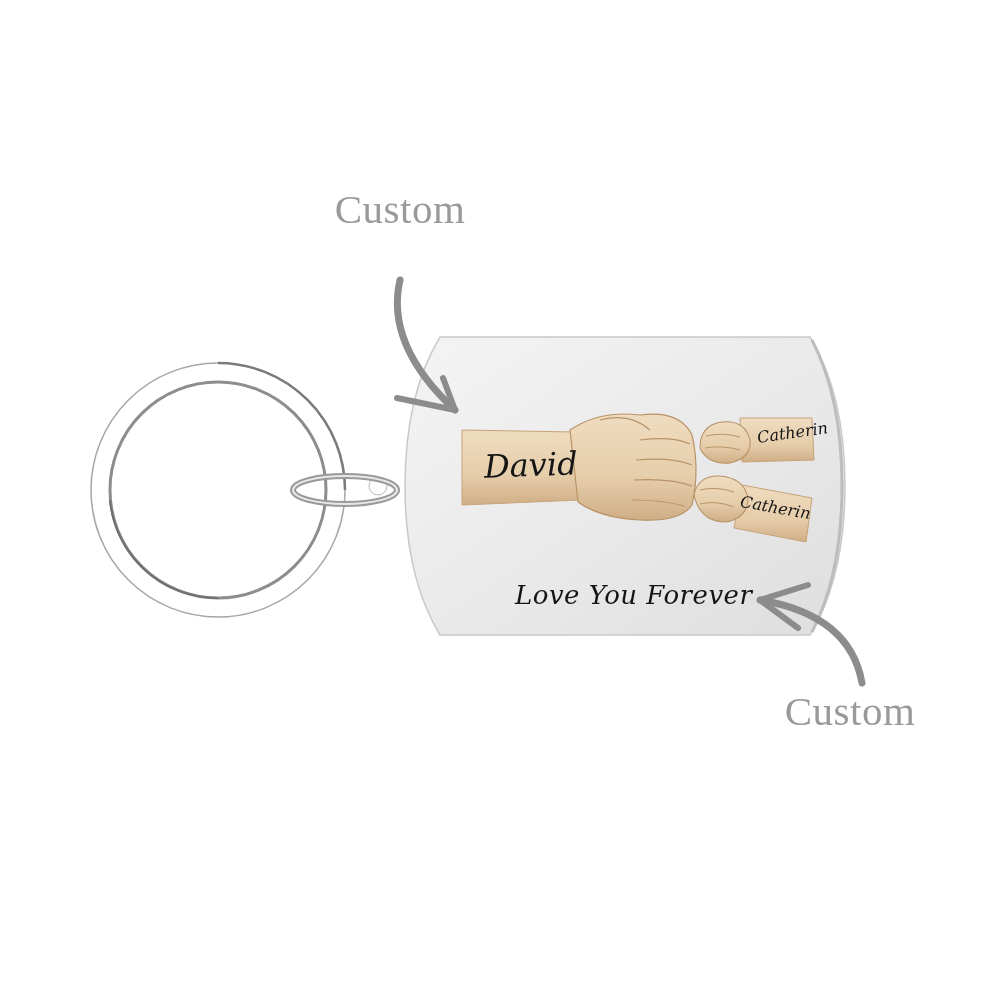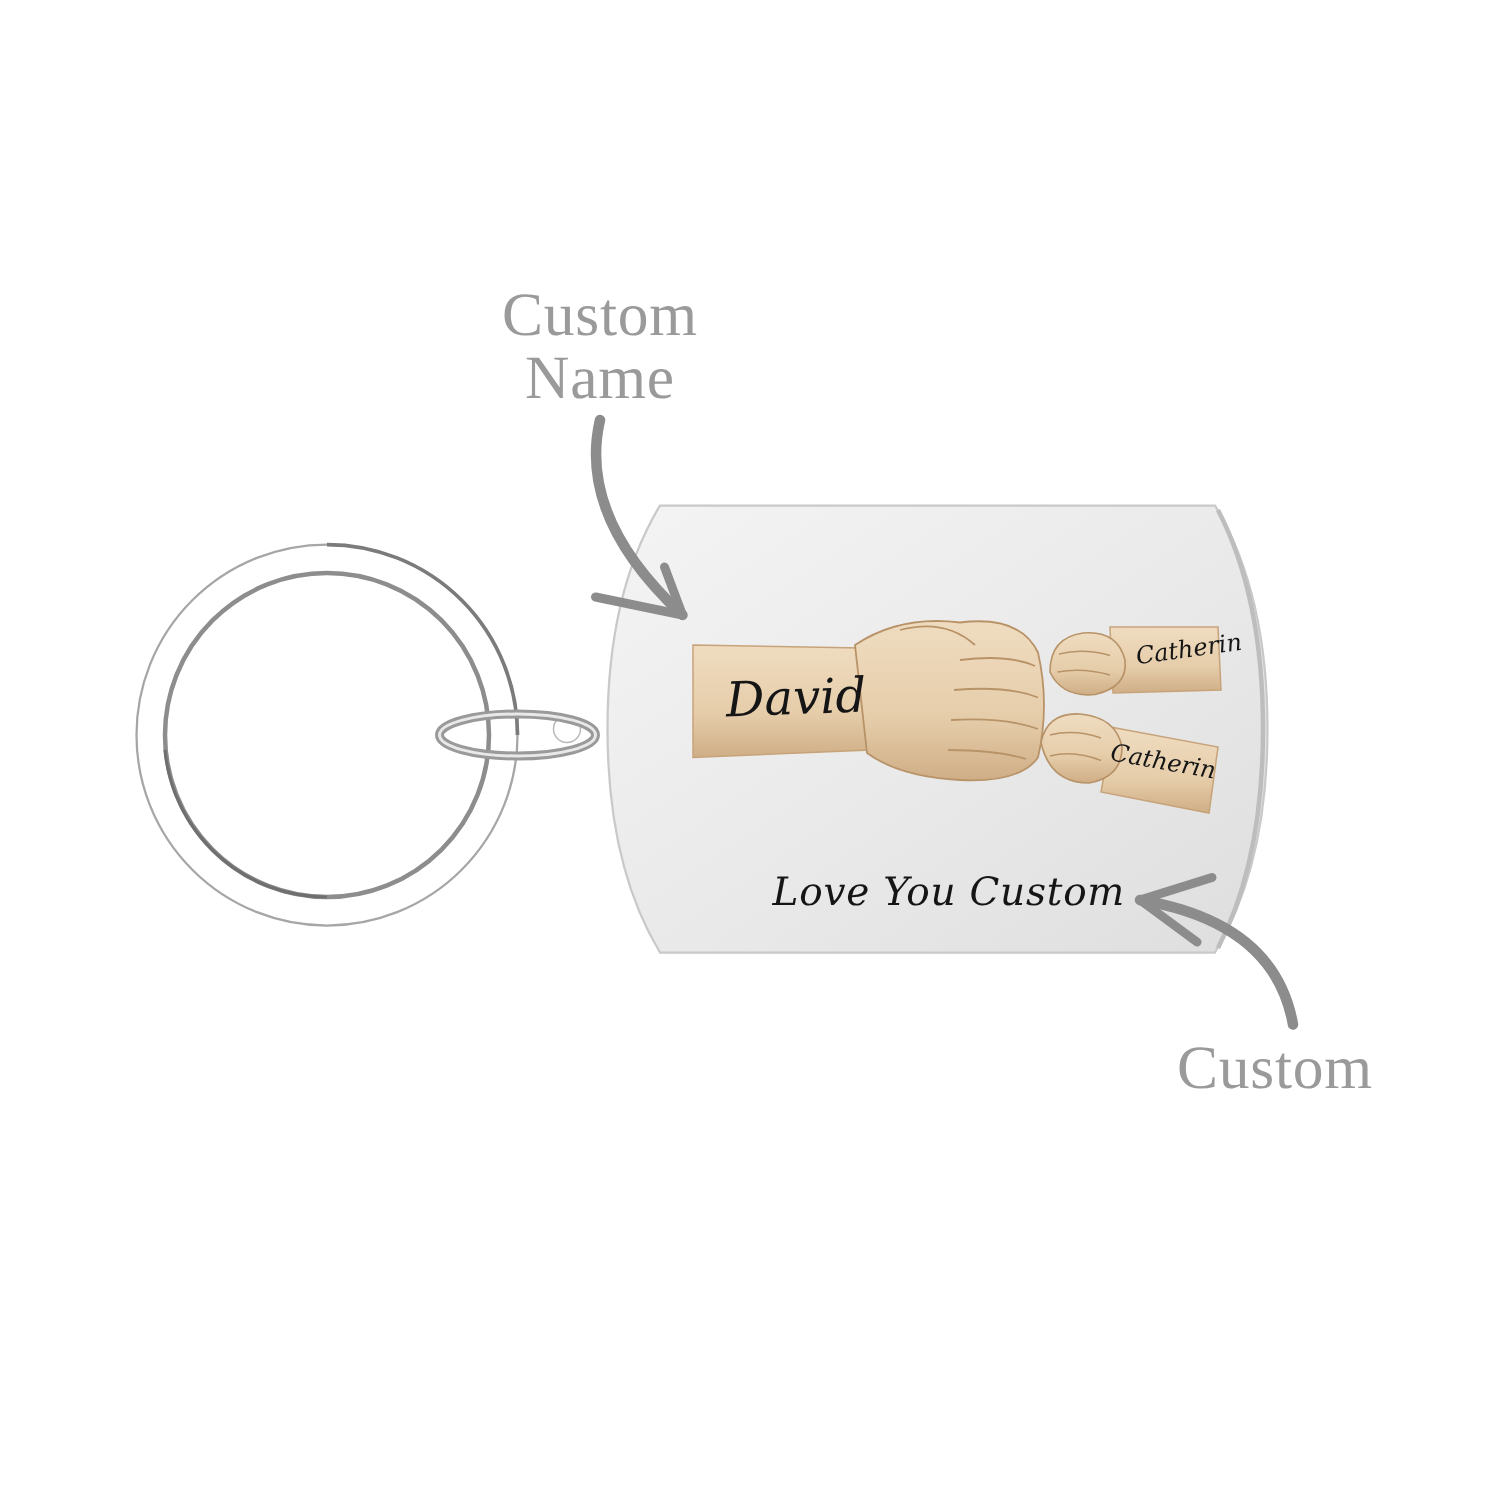--- a/index.html
+++ b/index.html
@@ -17,21 +17,20 @@
       font-family: "DejaVu Serif", "Liberation Serif", serif;
       font-style: italic; color: #151515;
     }
     svg { overflow: visible; }
   </style>
 </head>
 <body>
 
 <div class="abs label" style="left:300px; top:188px; width:200px;">
   <div>Custom</div>
-  <div>Name</div>
 </div>
 
 <div class="abs label" style="left:750px; top:690px; width:200px;">
   <div>Custom</div>
 </div>
 
 <svg class="abs" style="left:0; top:0;" width="1000" height="1000">
   <defs>
     <linearGradient id="ringGrad" x1="0" y1="0" x2="1" y2="1">
       <stop offset="0" stop-color="#d8d8d8"></stop>
@@ -85,21 +84,21 @@
   <path d="M 742 485 L 812 498 L 806 542 L 734 528 Z" fill="url(#skinGrad)" stroke="#c7a37a" stroke-width="1"></path>
   <path d="M 694 495 Q 698 475 720 476 Q 744 478 748 498 Q 748 518 726 522 Q 700 522 694 495 Z" fill="url(#skinGrad)" stroke="#b89368" stroke-width="1.1"></path>
   <path d="M 700 490 Q 716 486 734 492" fill="none" stroke="#b89368" stroke-width="1"></path>
   <path d="M 700 504 Q 716 500 734 507" fill="none" stroke="#b89368" stroke-width="1"></path>
 </svg>
 
 <div class="abs script" style="left:484px; top:446px; font-size:32px; transform: rotate(-2deg);">David</div>
 <div class="abs script" style="left:757px; top:423px; font-size:16px; transform: rotate(-8deg);">Catherin</div>
 <div class="abs script" style="left:740px; top:498px; font-size:16px; transform: rotate(10deg);">Catherin</div>
 
-<div class="abs script" style="left:515px; top:580px; font-size:26px; letter-spacing:0.5px;">Love You Custom</div>
+<div class="abs script" style="left:515px; top:580px; font-size:26px; letter-spacing:0.5px;">Love You Forever</div>
 
 <svg class="abs" style="left:0; top:0;" width="1000" height="1000">
   <path d="M 400 280 Q 385 345 455 410" fill="none" stroke="#8c8c8c" stroke-width="7" stroke-linecap="round"></path>
   <path d="M 455 410 L 443 378" fill="none" stroke="#8c8c8c" stroke-width="6" stroke-linecap="round"></path>
   <path d="M 455 410 L 397 398" fill="none" stroke="#8c8c8c" stroke-width="6" stroke-linecap="round"></path>
 </svg>
 
 <svg class="abs" style="left:0; top:0;" width="1000" height="1000">
   <path d="M 862 683 Q 850 615 760 600" fill="none" stroke="#8c8c8c" stroke-width="7" stroke-linecap="round"></path>
   <path d="M 760 600 L 808 585" fill="none" stroke="#8c8c8c" stroke-width="6" stroke-linecap="round"></path>

